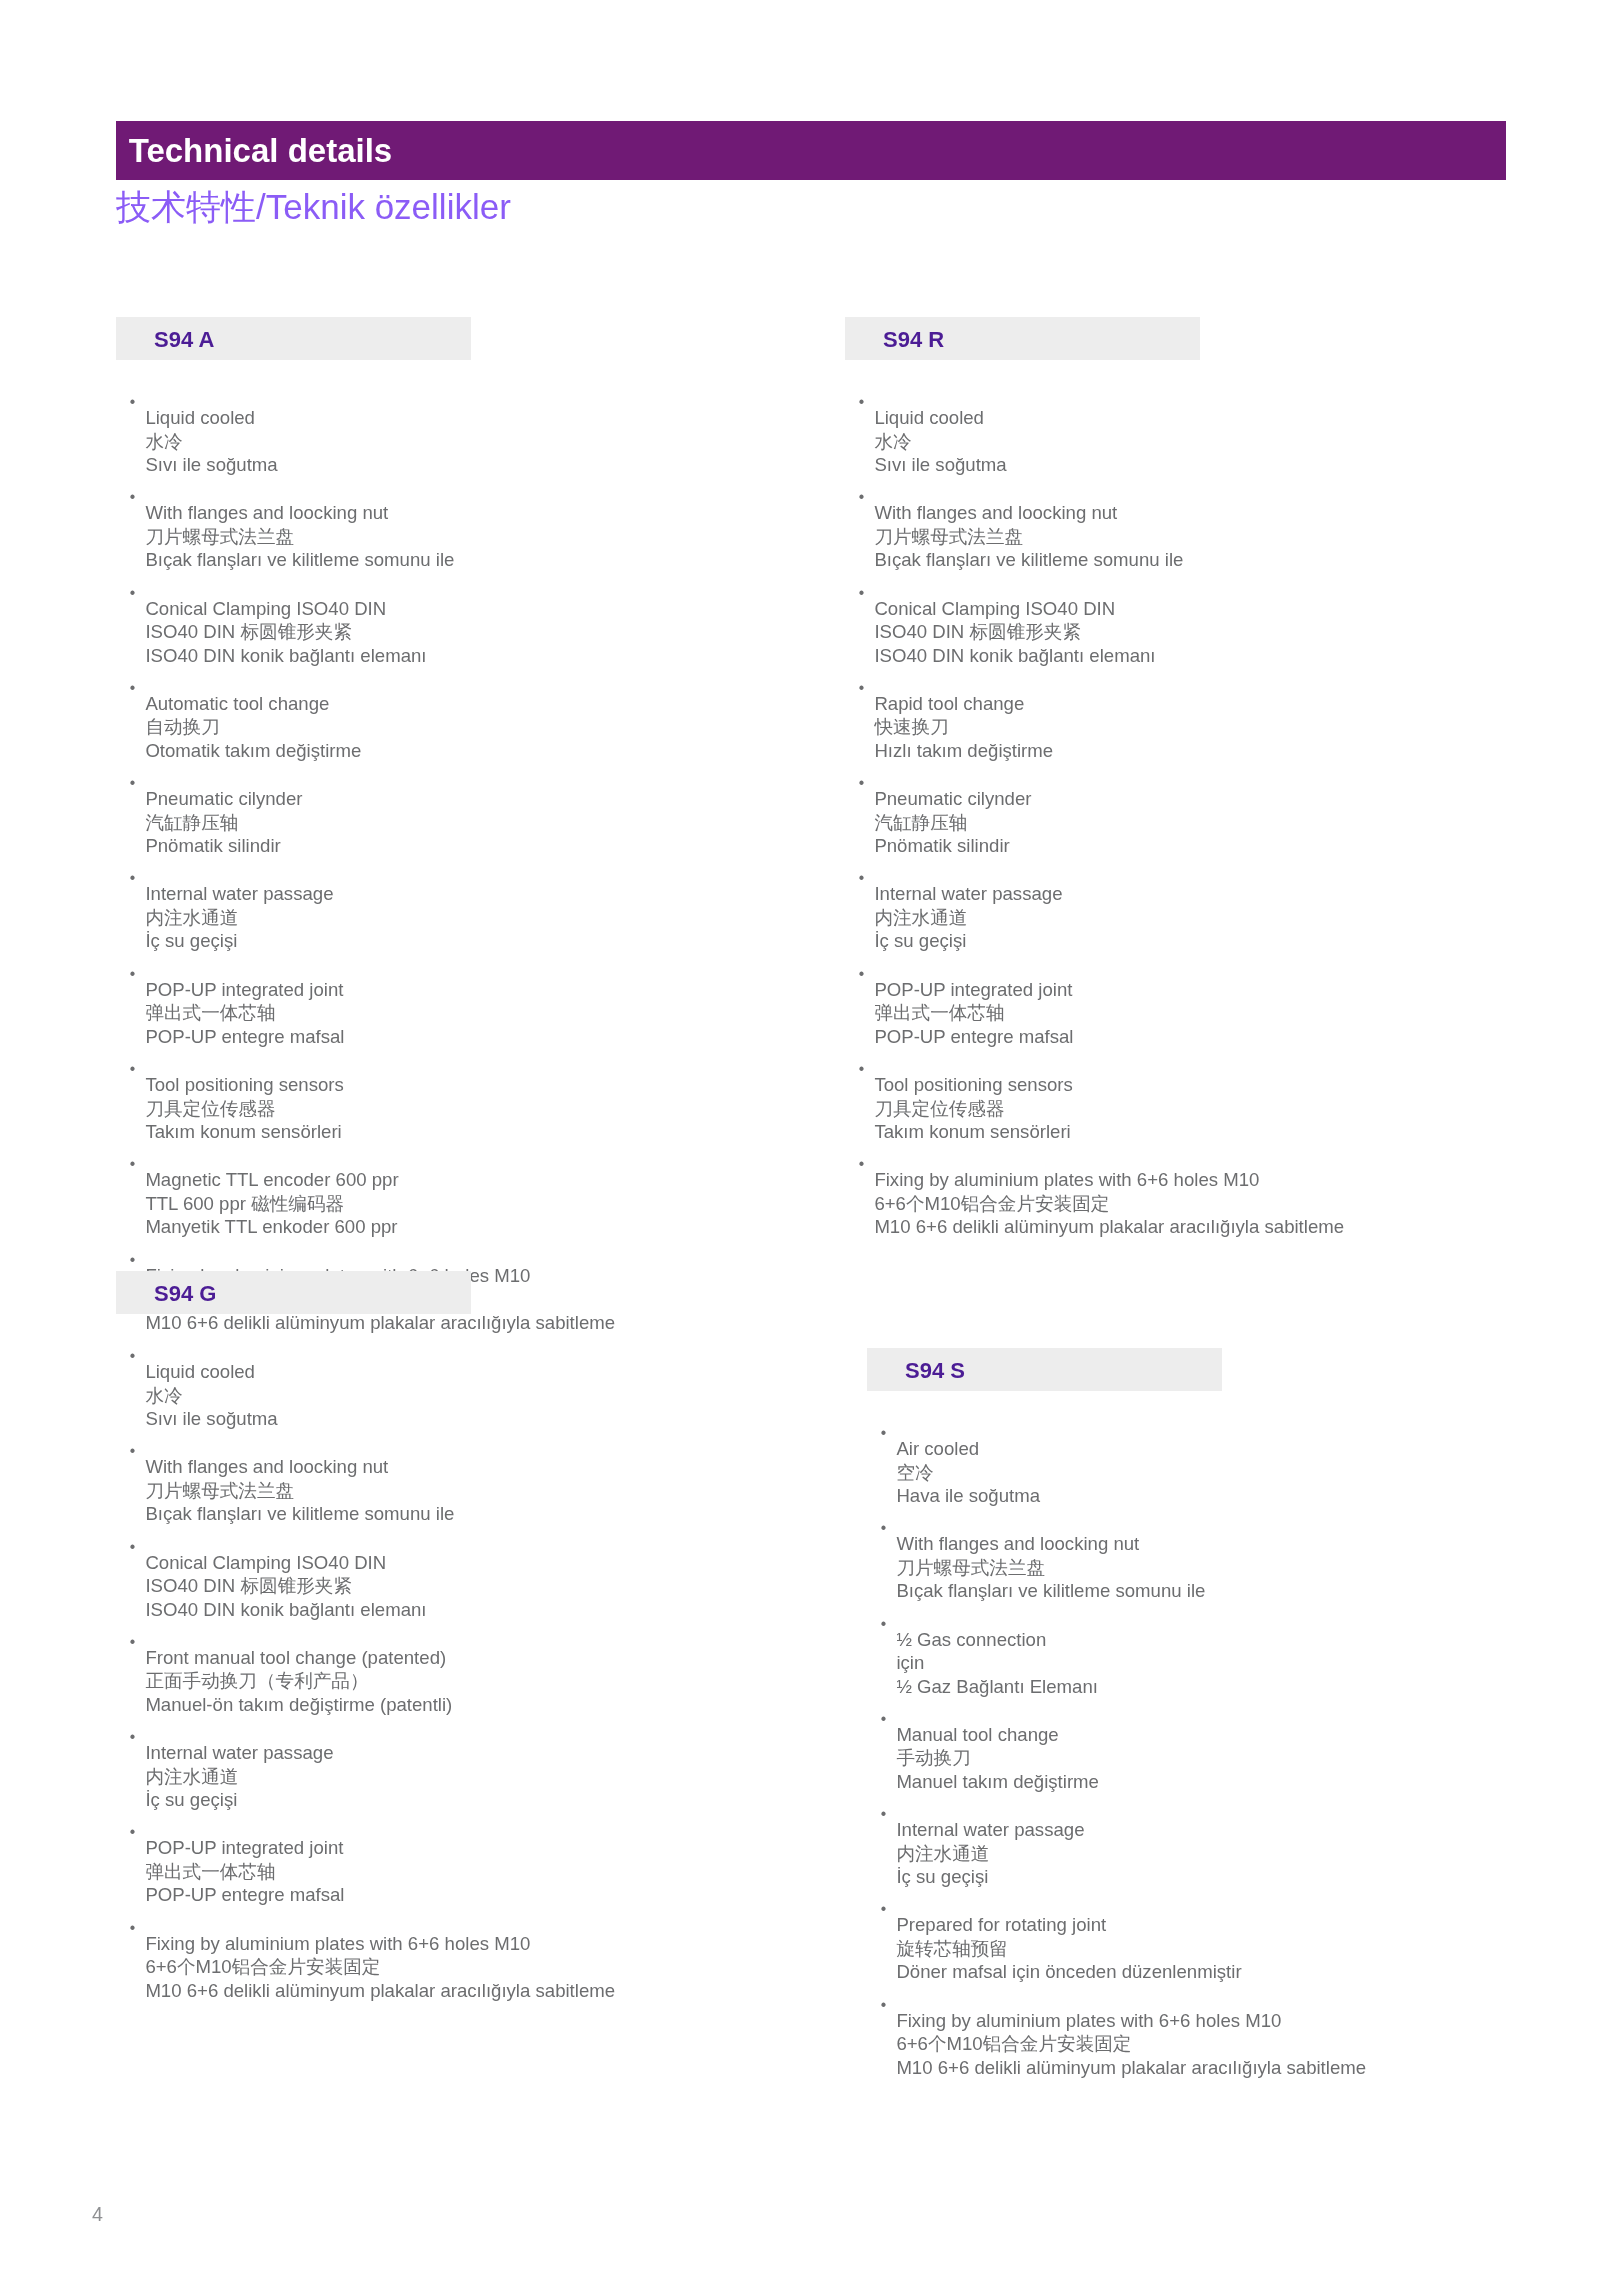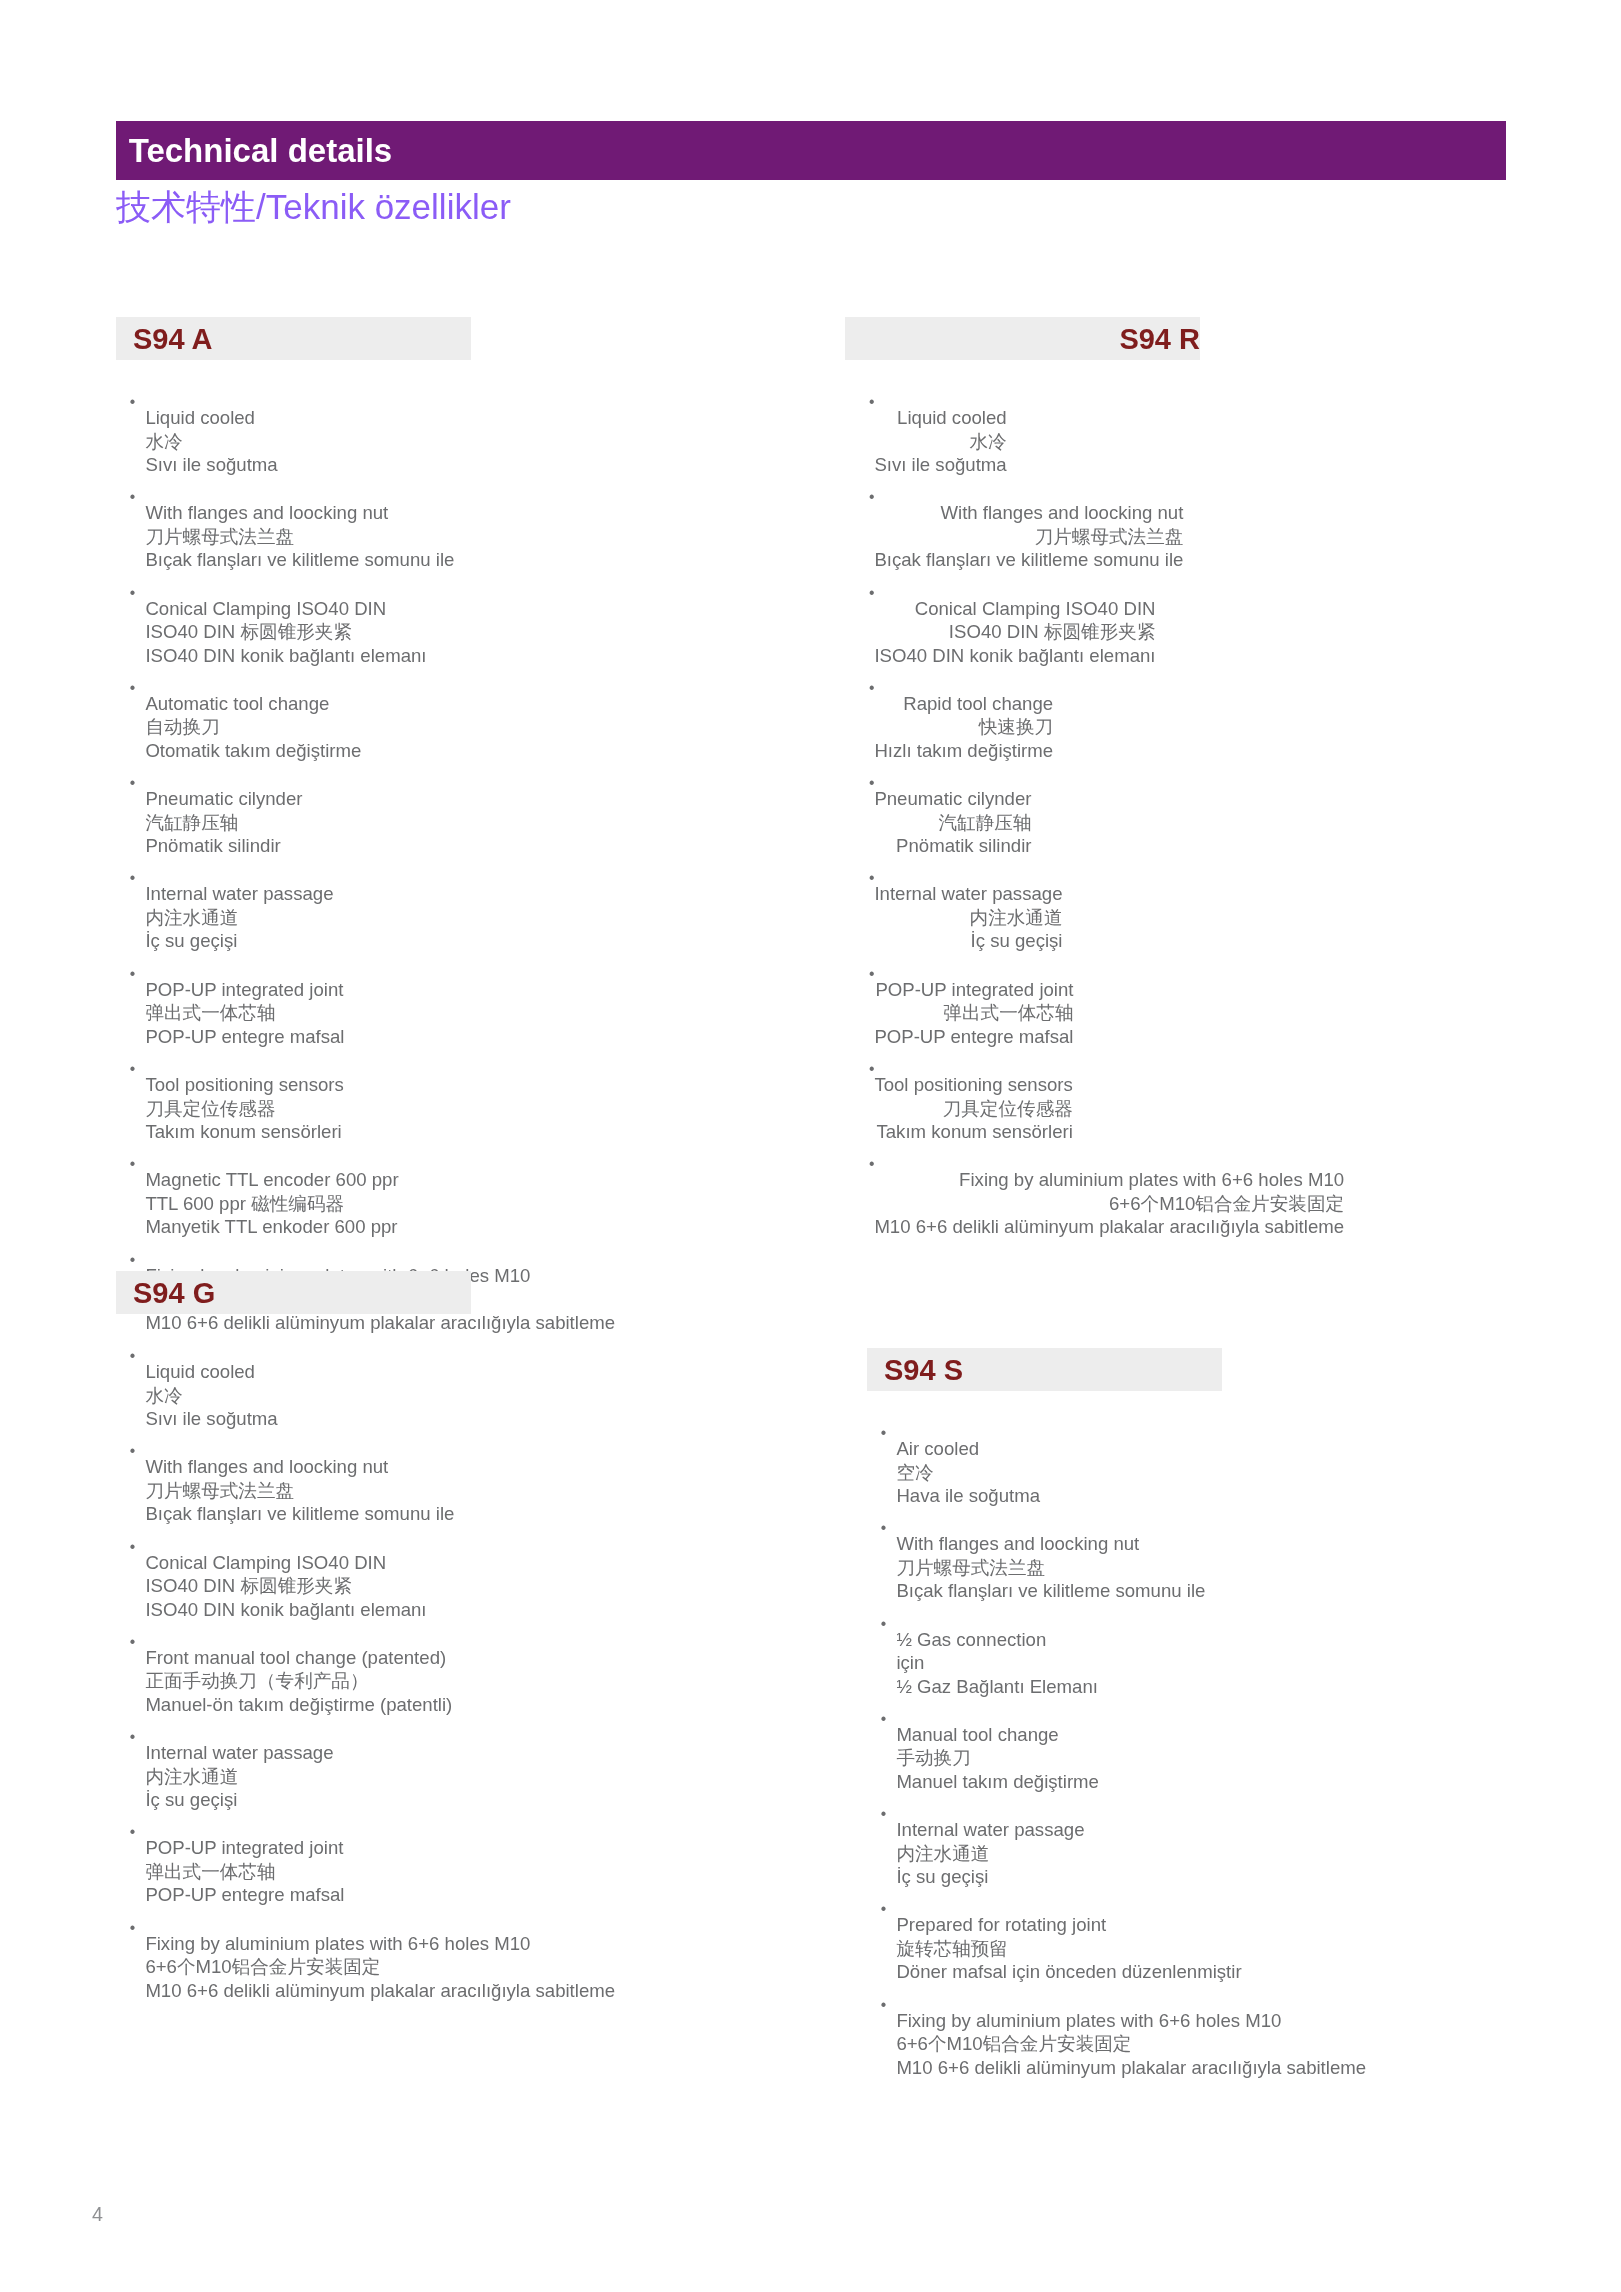--- a/index.html
+++ b/index.html
@@ -35,33 +35,33 @@
     color: #8b5cf6;
     font-size: 35px;
     font-weight: normal;
     white-space: nowrap;
   }
   .spec-section {
     position: absolute;
     width: 710px;
   }
   .pos-0 { left: 116px; top: 317px; }
-  .pos-1 { left: 845px; top: 317px; text-align: right; }
+  .pos-1 { left: 845px; top: 317px; }
   .pos-2 { left: 116px; top: 1271px; }
   .pos-3 { left: 867px; top: 1348px; }
   .section-header {
     width: 355px;
     height: 43px;
     background: #ededed;
   }
   .section-header span {
     display: block;
-    padding-left: 17px;
-    color: #7f1d1d;
-    font-size: 29px;
+    padding-left: 38px;
+    color: #4c1d95;
+    font-size: 22px;
     font-weight: bold;
     line-height: 45px;
   }
   .feature-list {
     list-style: none;
     margin: 30px 0 0 0;
     padding: 0;
   }
   .feature-item {
     display: flex;

